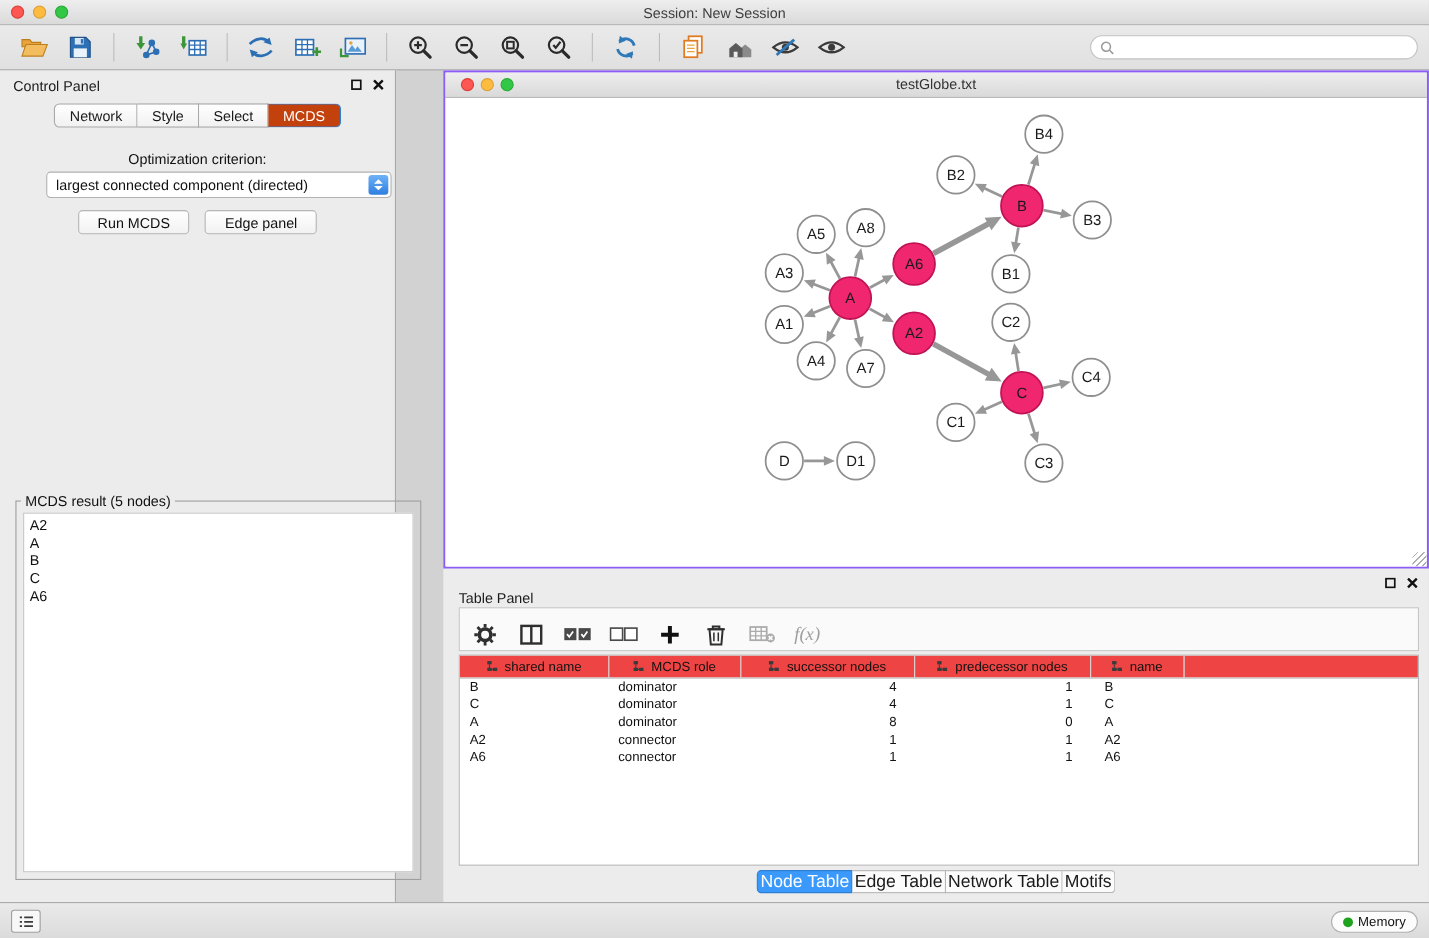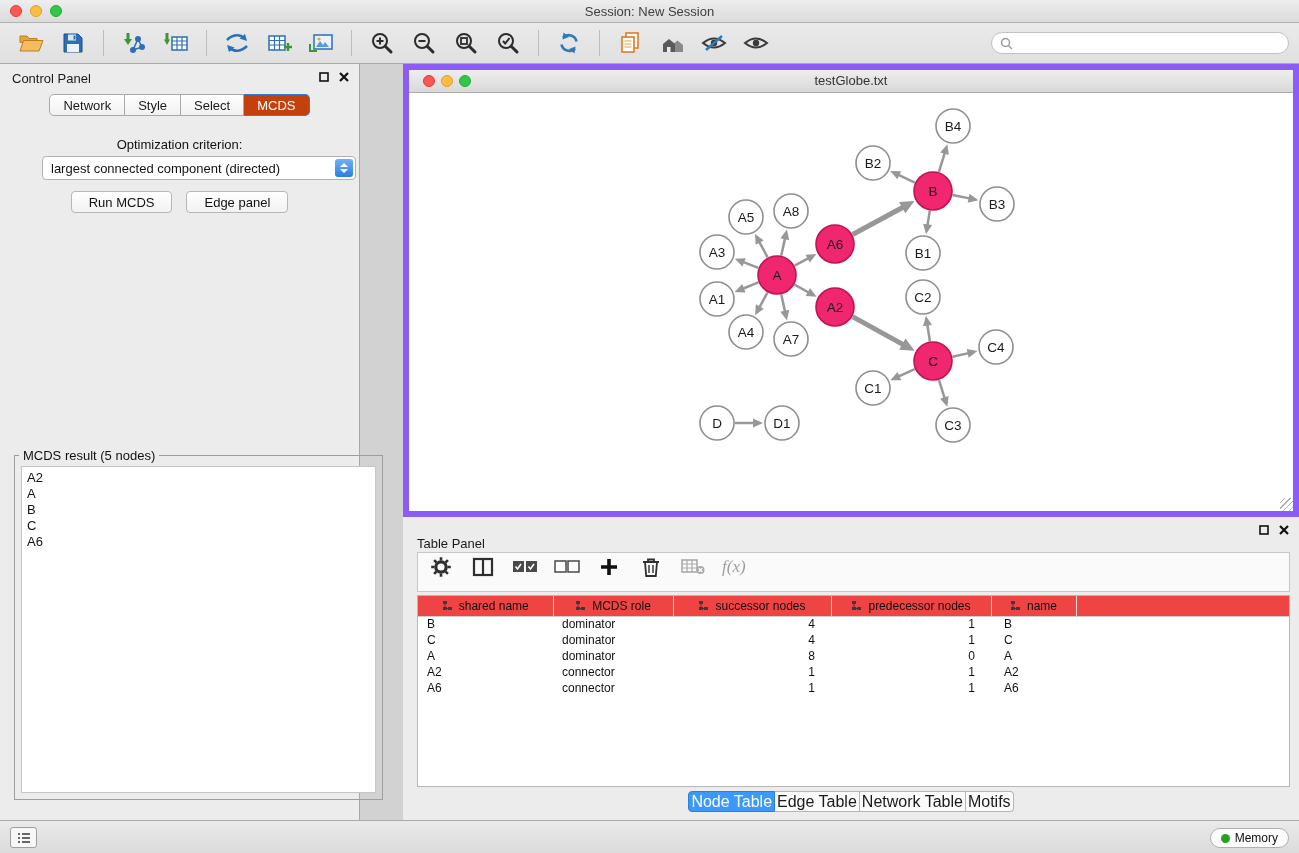--- a/index.html
+++ b/index.html
@@ -58,37 +58,37 @@
   .cp-btn { height:22px; padding:0 17px; font-size:13px; color:#111;
     background:linear-gradient(#FFFFFF,#F2F2F2); border:1px solid #B7B7B7; border-radius:4px; }
   .result-group { position:absolute; left:14px; top:391px; width:369px; height:345px;
     border:1px solid #9E9E9E; }
   .result-legend { position:absolute; top:-8px; left:4px; background:#ECECEC; padding:0 4px;
     font-size:13px; color:#111; }
   .result-list { position:absolute; left:6px; right:6px; top:10px; bottom:6px; background:#fff;
     border:1px solid #C6C6C6; overflow:auto; padding:3px 5px; font-size:13px; line-height:16px; color:#111; }
   
   .network-window { position:absolute; left:403px; top:64px; width:896px; height:453px;
-    background:#fff; border:6px solid #8b5cf6; }
+    background:#fff; border:2px solid #8b5cf6; }
   .nw-titlebar { position:relative; height:23px; background:linear-gradient(#EEEEEE,#D9D9D9);
     border-bottom:1px solid #ABABAB; }
   .nw-title { text-align:center; font-size:13px; color:#333; line-height:22px; }
   .nw-traffic { position:absolute; top:5px; width:12px; height:12px; border-radius:50%; }
   .nw-red    { left:14px; background:#FC5753; border:1px solid #DF3A36; }
   .nw-yellow { left:32px; background:#FDBC40; border:1px solid #DE9F34; }
   .nw-green  { left:50px; background:#33C748; border:1px solid #27AA35; }
   .nw-content { position:absolute; left:0; top:23px; right:0; bottom:0; background:#fff; overflow:hidden; }
   .graph-svg { position:absolute; left:0; top:0; }
   .graph-svg text { font-family:"Liberation Sans",sans-serif; }
   .resize-grip { position:absolute; right:0; bottom:0; width:13px; height:13px;
     background:repeating-linear-gradient(135deg, transparent 0 3px, #ADADAD 3px 4px); }
   
   .table-panel { position:absolute; left:403px; top:517px; width:896px; bottom:33px; background:#ECECEC; }
   .tp-toolbar { position:absolute; left:14px; right:9px; top:35px; height:40px;
-    background:#FAFAFA; border:1px solid #C7C7C7; display:flex; align-items:flex-start; gap:16px; padding:0 10px; }
+    background:#FAFAFA; border:1px solid #C7C7C7; display:flex; align-items:flex-end; gap:16px; padding:0 10px; }
   .tp-tool { width:26px; height:28px; display:flex; align-items:center; justify-content:center;
     background:none; border:none; }
   .fx { font-family:"Liberation Serif", serif; font-style:italic; font-size:17px; color:#9E9E9E; }
   .tp-table-wrap { position:absolute; left:14px; right:9px; top:78px; height:192px;
     background:#fff; border:1px solid #B7B7B7; overflow:hidden; }
   table { border-collapse:collapse; table-layout:fixed; width:100%; font-size:12px; color:#111; }
   thead th { height:20px; background:#ef4444; border-bottom:1px solid #CDCDCD;
     border-right:1px solid #DBDBDB; font-weight:normal; font-size:12px; }
   thead th.filler { border-right:none; }
   .th-inner { display:flex; align-items:center; justify-content:center; gap:6px; }

